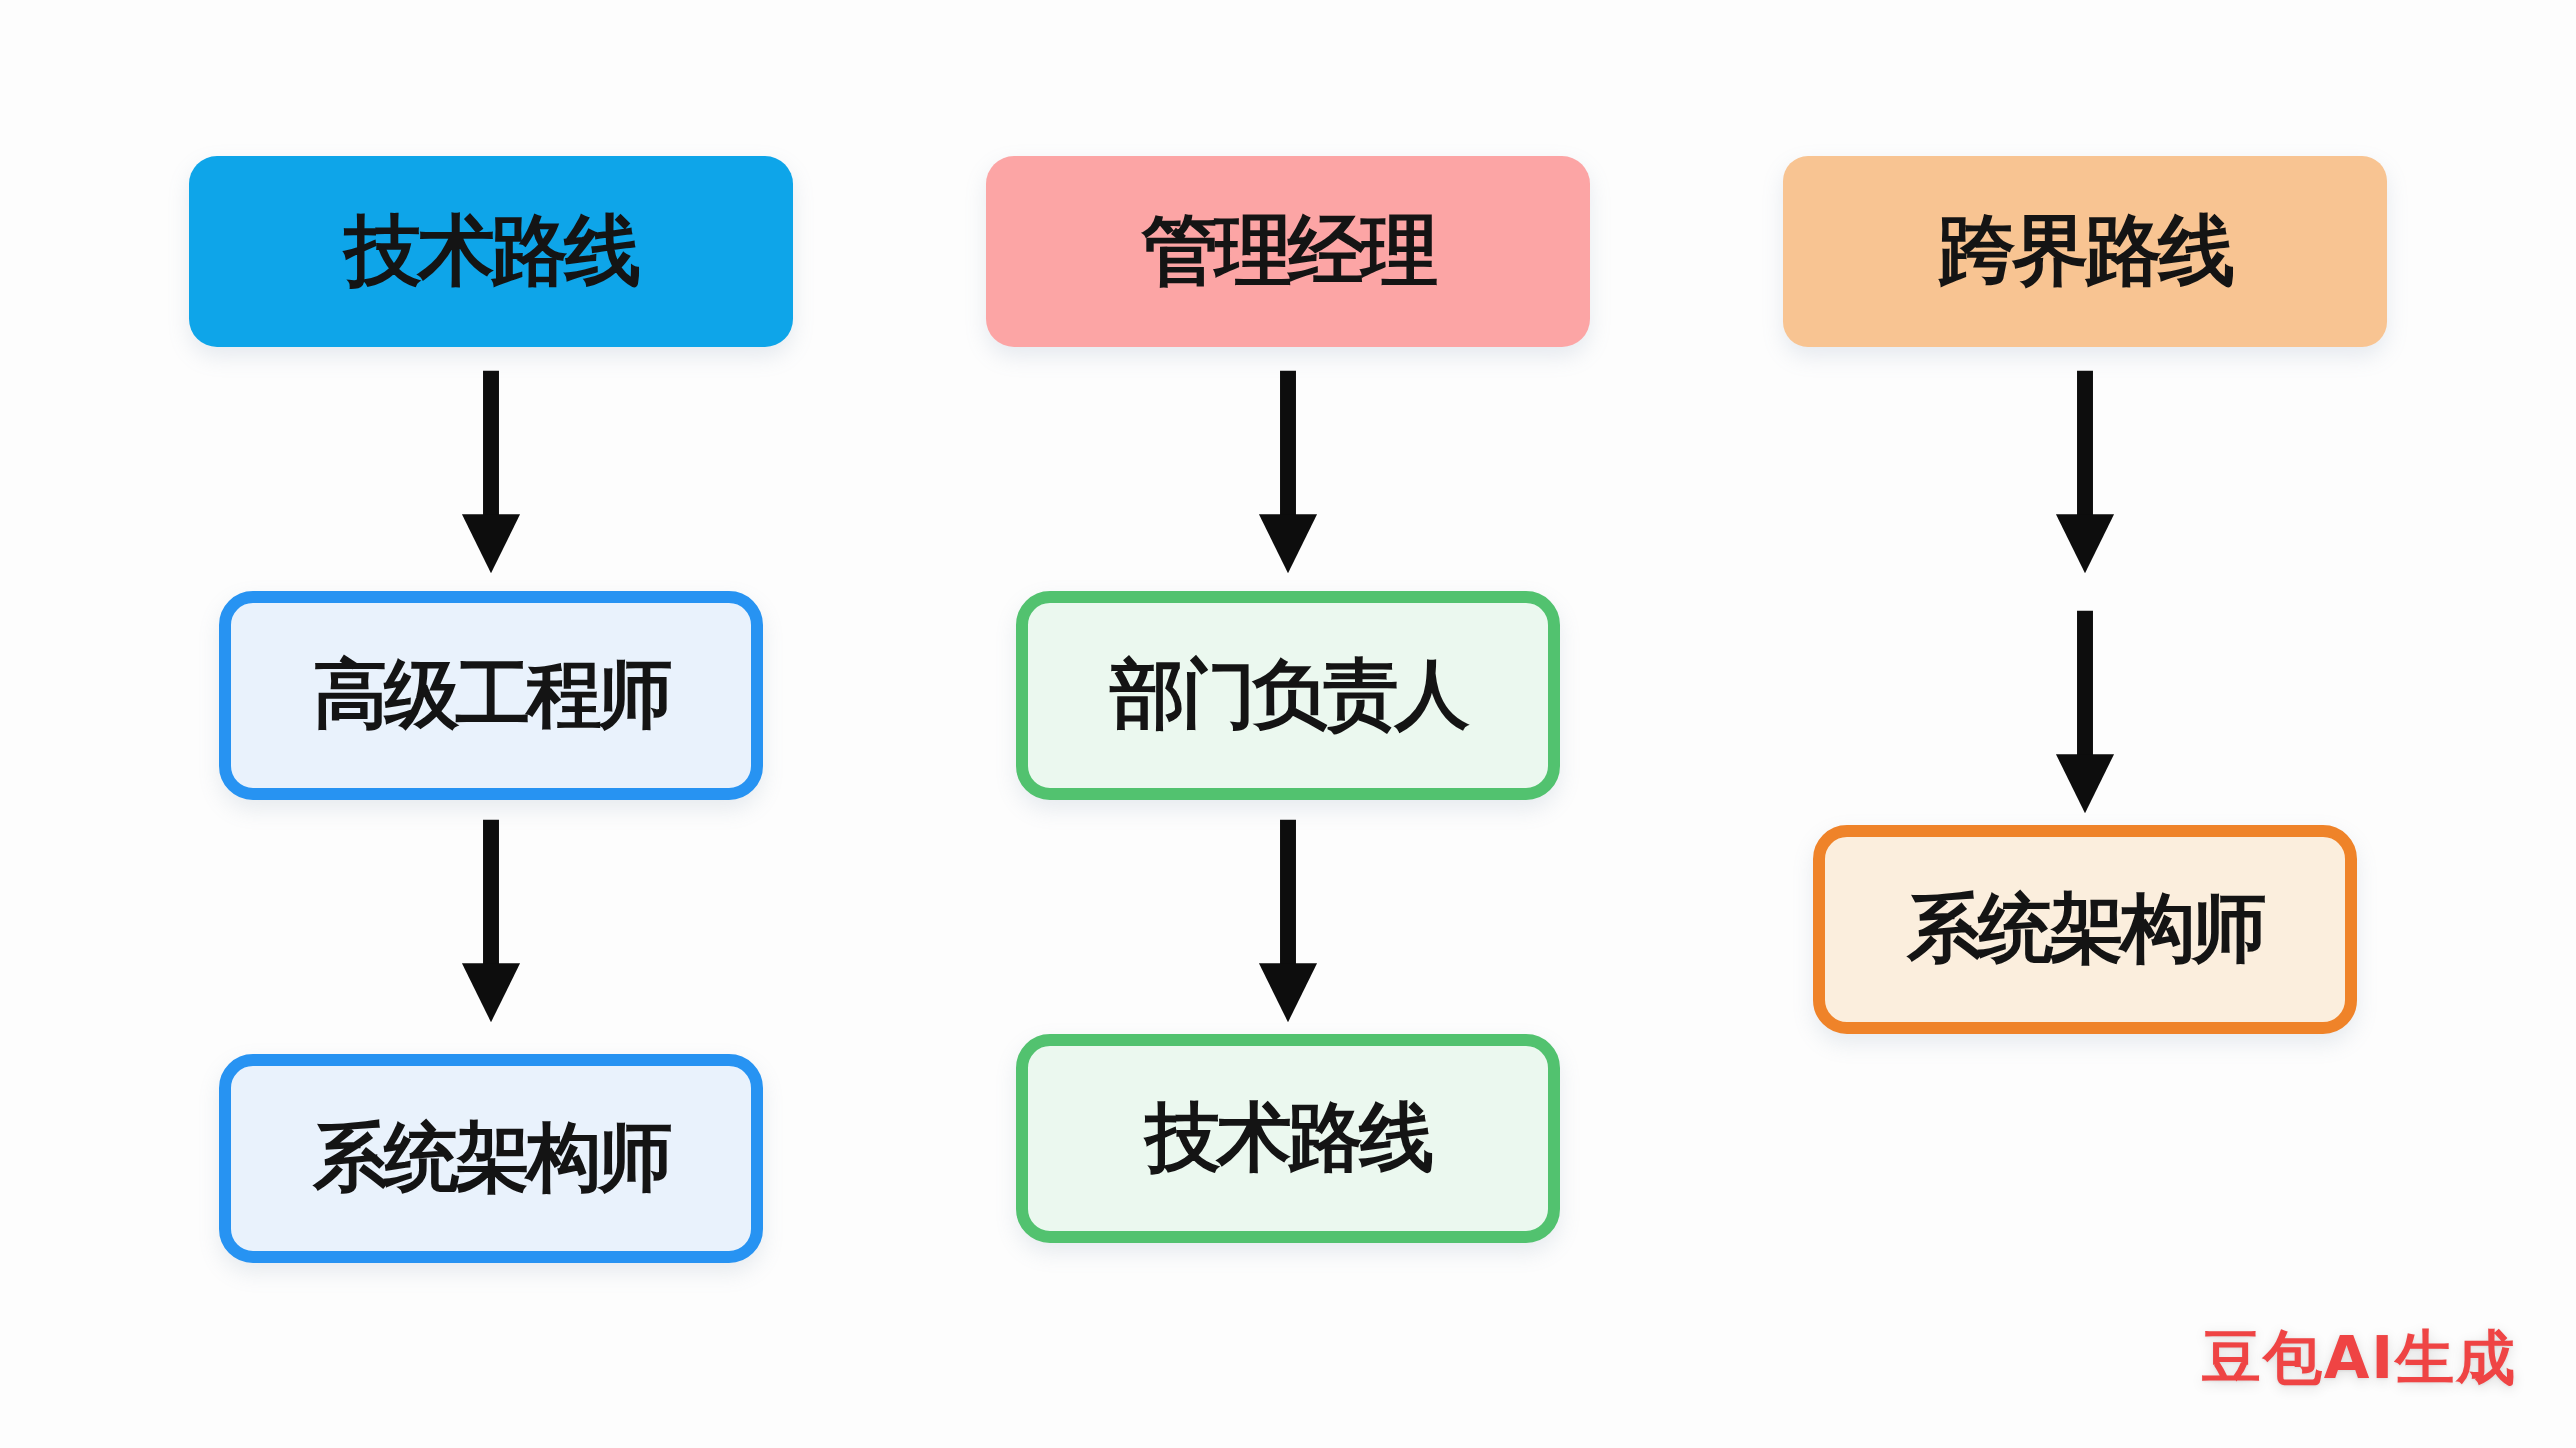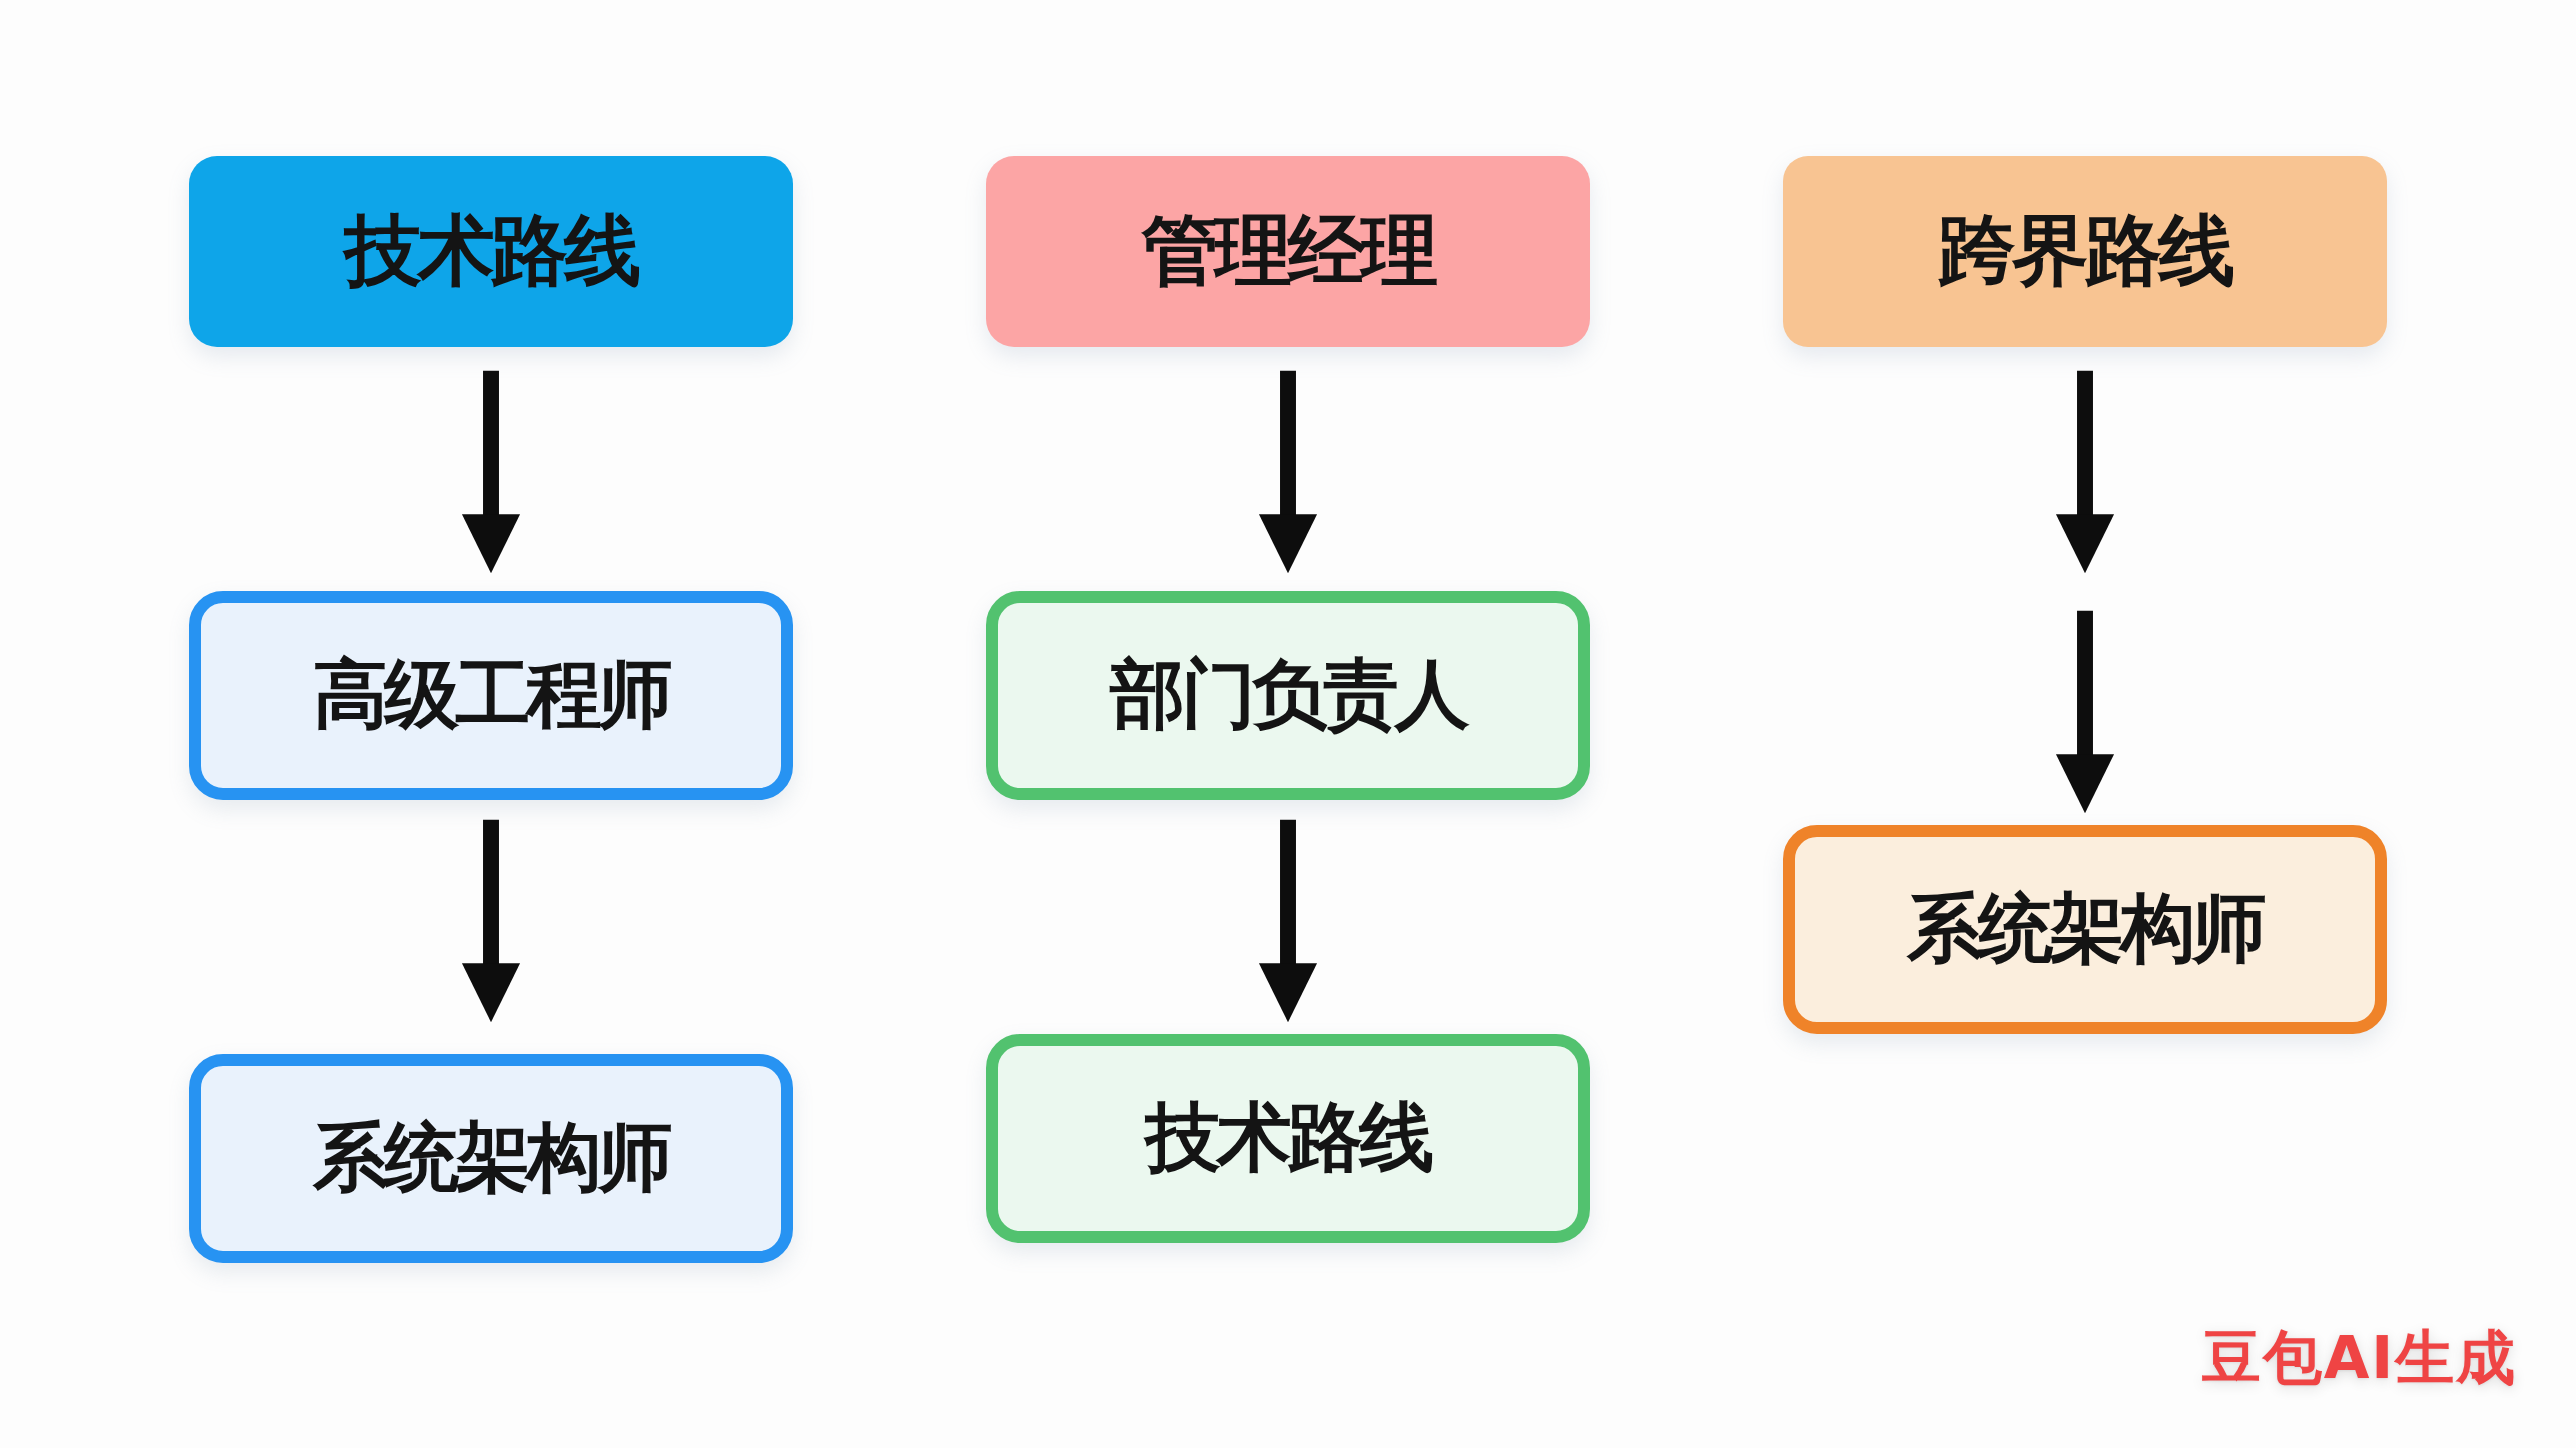--- a/index.html
+++ b/index.html
@@ -22,21 +22,21 @@
   }
   .header-box{
     width:604px;height:191px;
     border-radius:28px;
     display:flex;align-items:center;justify-content:center;
     box-shadow:0 9.4px 21px rgba(130,150,175,0.18);
     font-size:77px;font-weight:900;letter-spacing:-3.8px;color:#141414;
     box-sizing:border-box;
   }
   .node-box{
-    width:604px;height:209px;
+    width:544px;height:209px;
     border:12.3px solid #000;
     border-radius:34px;
     display:flex;align-items:center;justify-content:center;
     box-shadow:0 9.4px 21px rgba(120,145,170,0.16);
     font-size:75px;font-weight:900;letter-spacing:-3.8px;color:#141414;
     box-sizing:border-box;
   }
   .arrow{display:block;}
   .arrow-1{margin:22.6px 0 17px 0;}
   .arrow-2{margin:19px 0 11.3px 0;}

